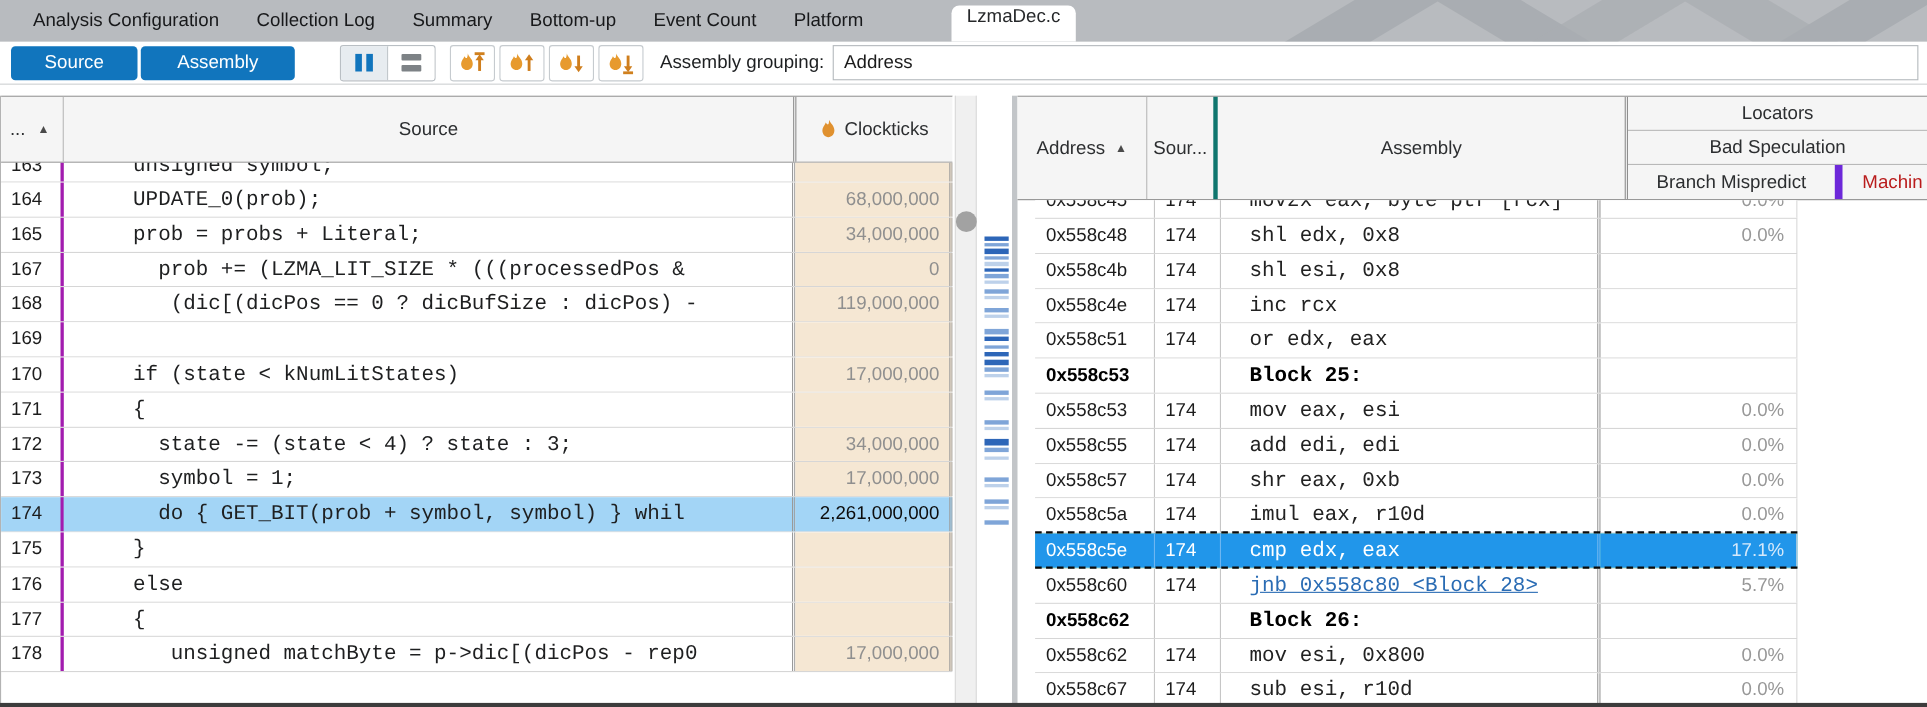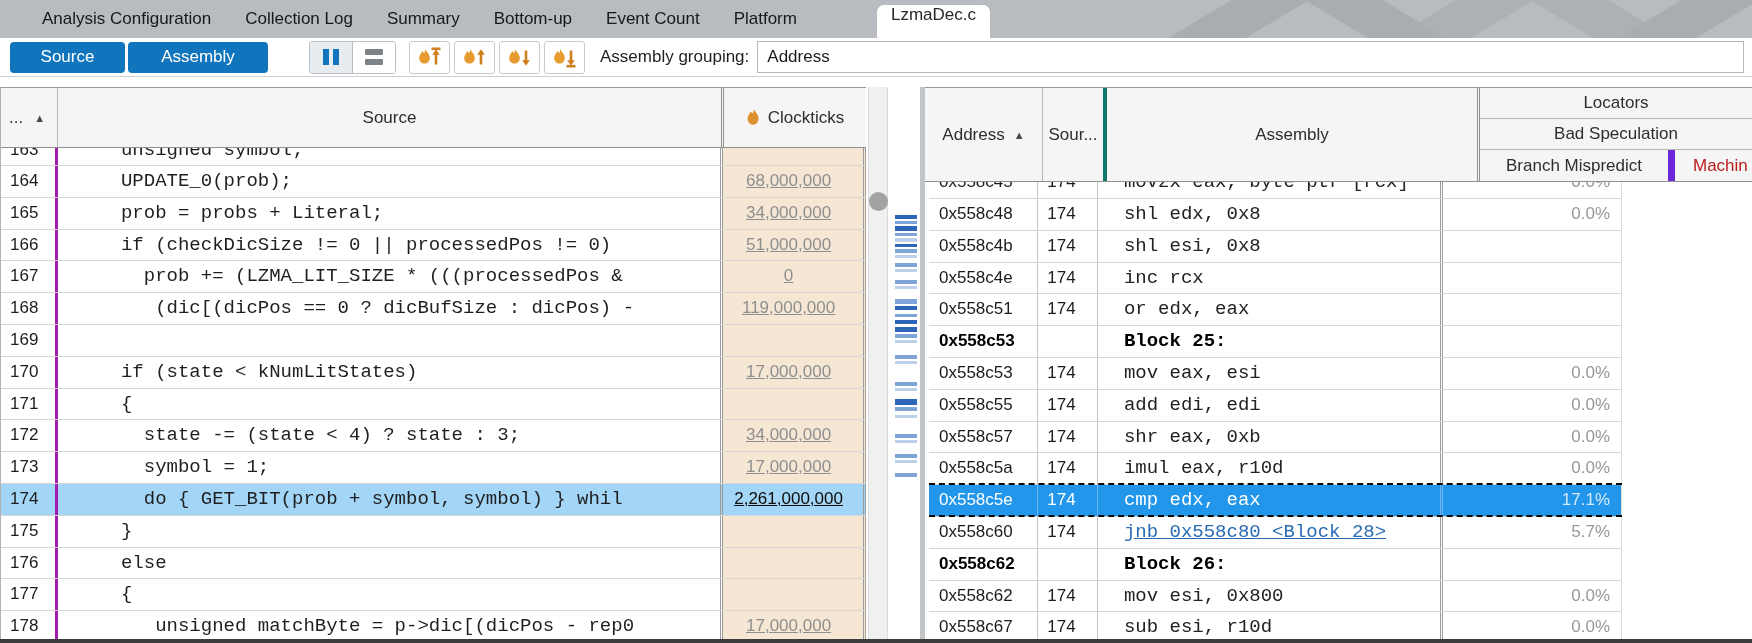--- a/index.html
+++ b/index.html
@@ -42,21 +42,21 @@
 
   .src-rows { position:absolute; top:61px; left:0; width:865px; }
   .srow { display:flex; height:31.8px; border-bottom:1px solid #d6d6d6; background:#fff; }
   .srow.partial { height:18px; }
   .srow > div { overflow:hidden; }
   .ct { position:relative; display:block; line-height:30.8px; white-space:pre; }
   .srow.partial .ct { top:-13px; }
   .c-line { width:57px; padding-left:9px; font-size:17px; color:#1c1c1c; border-right:3px solid #a21caf; }
   .c-code { width:666px; padding-left:6px; font-family:"Liberation Mono", monospace; font-size:19px; color:#1e1f20; border-right:3px double #9a9a9a; }
   .c-ticks { width:143px; background:#f5e7d3; border-right:3px double #9a9a9a; }
-  .c-ticks .ct { text-align:center; padding-right:9px; font-size:17px; color:#8f8f8f;text-decoration:underline; }
+  .c-ticks .ct { text-align:right; padding-right:9px; font-size:17px; color:#8f8f8f; }
   .srow.sel .c-line, .srow.sel .c-code, .srow.sel .c-ticks { background:#a3d5f6; }
   .srow.sel .c-ticks .ct { color:#0c0c0c; }
 
   
   .scrollzone { position:absolute; left:866px; top:0; width:54px; height:556px; background:#fff; }
   .vtrack { position:absolute; left:2px; top:0; width:20px; height:556px; background:#f0f0f0; border-left:1px solid #dadada; border-right:1px solid #dadada; }
   .vthumb { position:absolute; left:3px; top:105px; width:19px; height:19px; background:#a2a2a2; border-radius:50%; }
   .minimap { position:absolute; left:28px; top:0; width:24px; height:556px; }
 
   
@@ -64,21 +64,21 @@
   .rheader { position:absolute; top:0; left:0; width:827px; height:95px; background:#f5f5f5; border-top:1px solid #9a9a9a; border-bottom:1px solid #8f8f8f; display:flex; }
   .rh-addr { width:118px; border-right:1px solid #b8b8b8; gap:9px; }
   .rh-sour { width:64px; border-right:4px solid #0f766e; }
   .rh-asm { width:373px; border-right:3px double #8f8f8f; }
   .rh-loc { flex:1; display:flex; flex-direction:column; }
   .rh-loc-row { height:31px; display:flex; align-items:center; justify-content:center; font-size:17px; color:#2c2e30; border-bottom:1px solid #b8b8b8; }
   .rh-loc-bottom { flex:1; display:flex; }
   .rh-bm { width:195px; display:flex; align-items:center; justify-content:center; font-size:17px; color:#2c2e30; border-right:7px solid #6d28d9; }
   .rh-mc { flex:1; display:flex; align-items:center; font-size:17px; color:#b91c1c; padding-left:18px; overflow:hidden; white-space:nowrap; }
 
-  .asm-rows { position:absolute; top:95px; left:4px; width:693px; }
+  .asm-rows { position:absolute; top:95px; left:16px; width:693px; }
   .arow { display:flex; height:31.8px; border-bottom:1px solid #d6d6d6; background:#fff; position:relative; }
   .arow.partial { height:17px; }
   .arow.partial .ct { top:-15px; }
   .arow > div { overflow:hidden; }
   .a-addr { width:118px; padding-left:10px; font-size:17px; color:#1c1c1c; border-right:1px solid #c6c6c6; }
   .a-line { width:64px; padding-left:9px; font-size:17px; color:#1c1c1c; border-right:1px solid #c6c6c6; }
   .a-asm { width:373px; padding-left:26px; font-family:"Liberation Mono", monospace; font-size:19px; color:#222; border-right:3px double #9a9a9a; }
   .a-bm { width:195px; border-right:1px solid #d9d9d9; }
   .a-bm .ct { text-align:right; padding-right:11px; font-size:17px; color:#989898; }
   .a-mc { flex:1; }
@@ -98,21 +98,21 @@
 <body>
 
 <div class="app">
 
   <div class="tabbar">
     <svg class="chevron-deco" viewBox="0 0 585 38">
       <path d="M0 62 L140 -22 L280 62" stroke="#a9adb2" stroke-width="40" fill="none"></path>
       <path d="M225 62 L365 -22 L505 62" stroke="#a9adb2" stroke-width="40" fill="none" opacity="0.75"></path>
       <path d="M450 62 L590 -22 L730 62" stroke="#a9adb2" stroke-width="40" fill="none"></path>
     </svg>
-    <div id="nav-tabs" style="display:flex;margin-left:12px;">
+    <div id="nav-tabs" style="display:flex;">
         <div class="nav-tab">Analysis Configuration</div>
         <div class="nav-tab">Collection Log</div>
         <div class="nav-tab">Summary</div>
         <div class="nav-tab">Bottom-up</div>
         <div class="nav-tab">Event Count</div>
         <div class="nav-tab">Platform</div>
       </div>
     <div class="doc-tab">
       <span>LzmaDec.c</span>
       <span class="close">✕</span>
@@ -209,31 +209,20 @@
           </div>
           <div class="srow">
             <div class="c-line">
               <span class="ct">165</span>
             </div>
             <div class="c-code">
               <span class="ct">     prob = probs + Literal;</span>
             </div>
             <div class="c-ticks">
               <span class="ct">34,000,000</span>
-            </div>
-          </div>
-          <div class="srow">
-            <div class="c-line">
-              <span class="ct">166</span>
-            </div>
-            <div class="c-code">
-              <span class="ct">     if (checkDicSize != 0 || processedPos != 0)</span>
-            </div>
-            <div class="c-ticks">
-              <span class="ct">51,000,000</span>
             </div>
           </div>
           <div class="srow">
             <div class="c-line">
               <span class="ct">167</span>
             </div>
             <div class="c-code">
               <span class="ct">       prob += (LZMA_LIT_SIZE * (((processedPos &amp;</span>
             </div>
             <div class="c-ticks">

